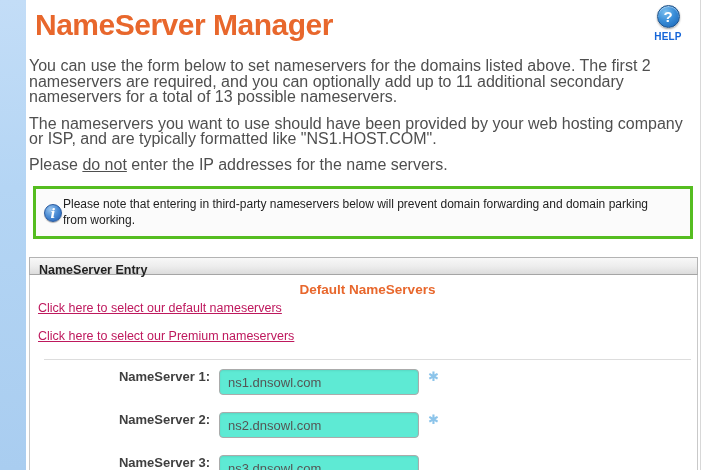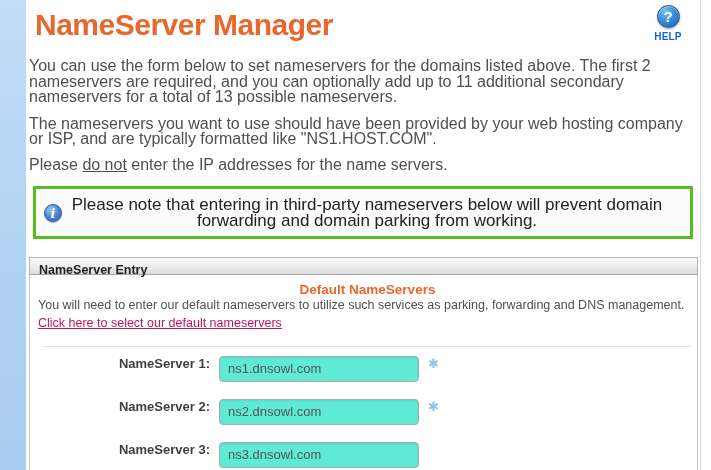--- a/index.html
+++ b/index.html
@@ -56,23 +56,22 @@
   .info-circle {
     flex: 0 0 auto; width: 18px; height: 18px; border-radius: 50%;
     background: radial-gradient(circle at 35% 28%, #9cc6ee 0%, #4f8fd6 45%, #1d5cb4 100%);
     border: 1px solid #2a5a9e;
     color: #ffffff; text-align: center;
     font-family: "DejaVu Serif", serif; font-style: italic; font-weight: bold;
     font-size: 13px; line-height: 17px;
     box-shadow: 0 1px 1px rgba(0,0,0,0.3);
   }
   .notice-text {
-    margin-left: 1px; color: #222222; font-size: 17px; line-height: 15.5px;
+    margin-left: 1px; color: #222222; font-size: 12px; line-height: 15.5px;
     max-width: 608px;
-    text-align: center;
   }
 
   .section-bar {
     margin-top: 18px; width: 669px; height: 18px;
     background: linear-gradient(to bottom, #f8f8f8 0%, #ececec 55%, #dcdcdc 100%);
     border: 1px solid #b3b3b3; border-bottom-color: #a5a5a5;
     color: #222222; font-size: 12.5px; font-weight: bold; line-height: 25px;
     padding-left: 9px;
   }
   .panel {
@@ -131,22 +130,22 @@
 
   <div class="notice-box">
     <span class="info-circle">i</span>
     <div class="notice-text">Please note that entering in third-party nameservers below will prevent domain forwarding and domain parking from working.</div>
   </div>
 
   <div class="section-bar">NameServer Entry</div>
 
   <div class="panel">
     <div class="panel-heading">Default NameServers</div>
-    <div class="panel-desc">You will need to enter our default nameservers to utilize such services as parking, forwarding and DNS management.</div>
     <a class="link1">Click here to select our default nameservers</a><br>
+    <a class="link2">Click here to select our Premium nameservers</a>
 
     <hr class="divider">
 
     <div class="ns-form">
       <div class="form-row">
         <span class="form-label">NameServer 1:</span>
         <input class="ns-input" type="text" value="ns1.dnsowl.com" style="">
         <span class="req-star">✱</span>
       </div>
       <div class="form-row">

